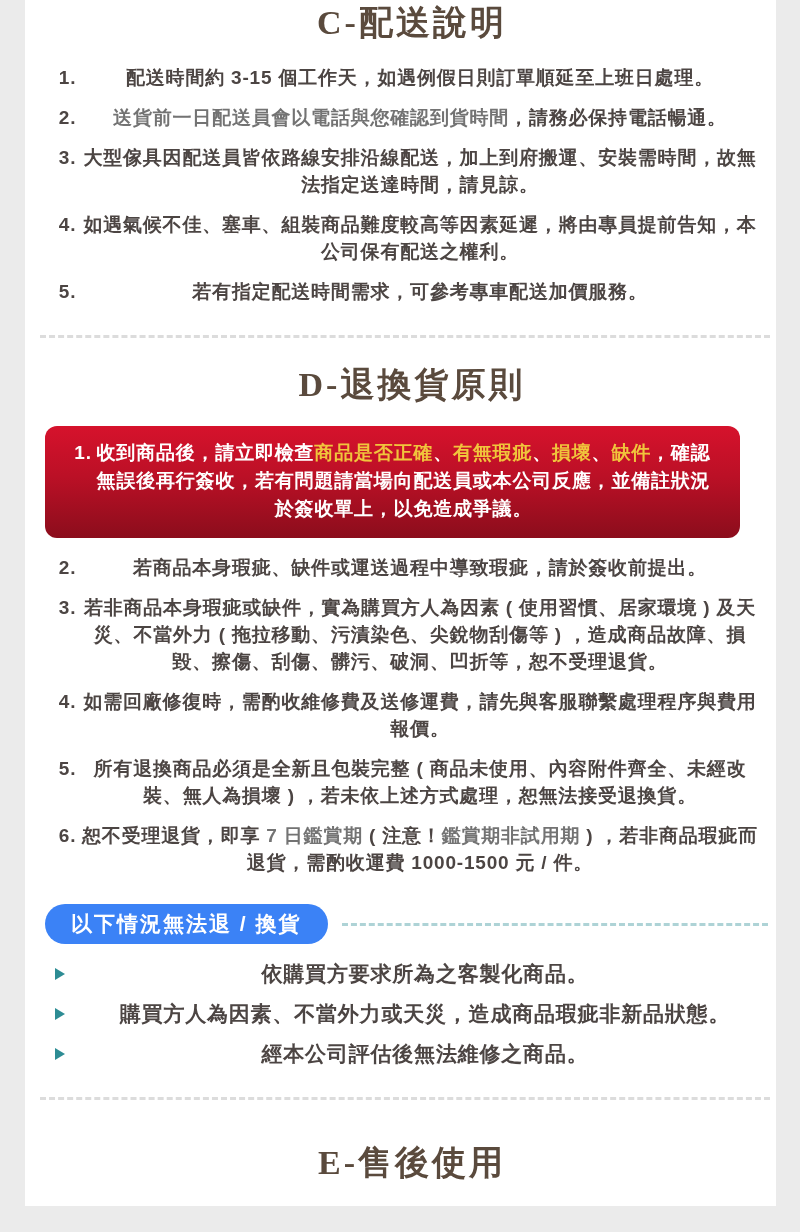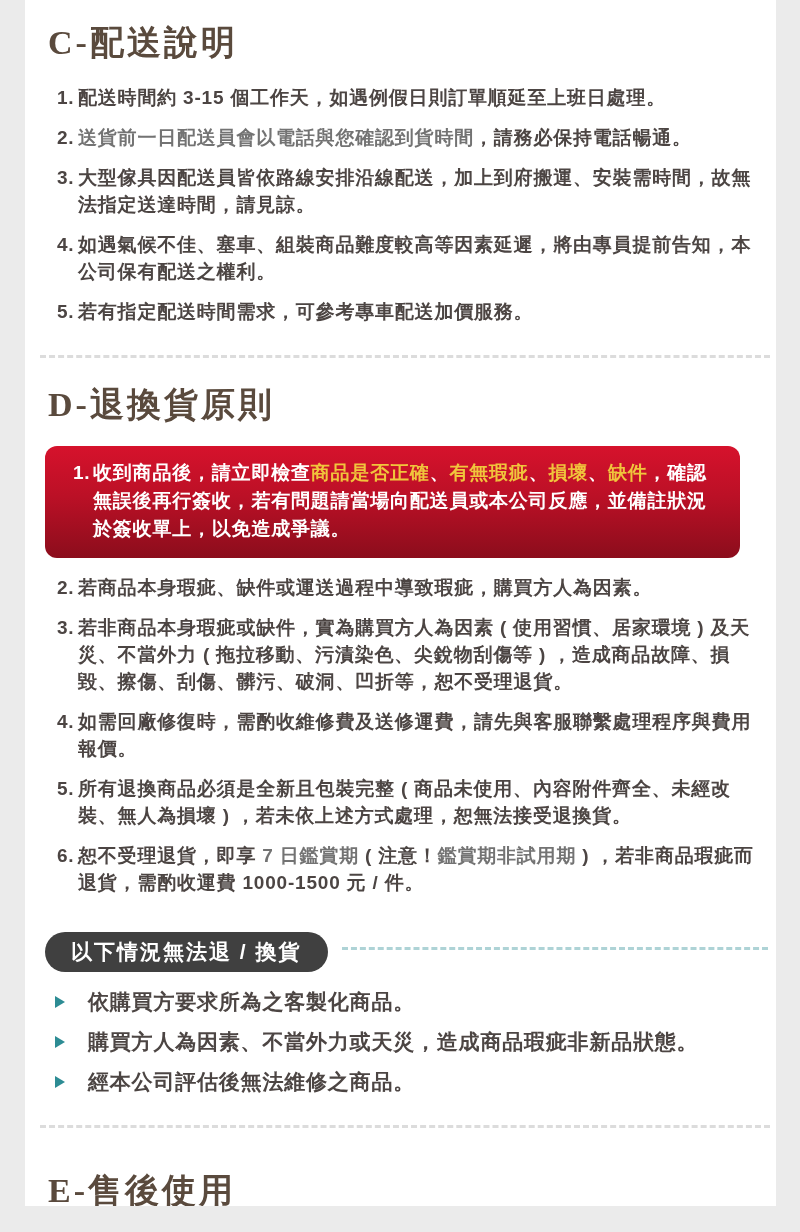--- a/index.html
+++ b/index.html
@@ -7,22 +7,22 @@
     width:800px; height:1232px;
     background:#ebebeb;
     font-family:"Liberation Sans", sans-serif;
     -webkit-font-smoothing:antialiased;
   }
   .card {
     margin-left:25px;
     width:751px; height:1206px;
     background:#ffffff;
     box-sizing:border-box;
-    padding-top:20px;
     overflow:hidden;
+    text-align:center;
   }
   .section-title {
     font-family:"Liberation Serif", "DejaVu Serif", serif;
     font-size:34px; font-weight:700;
     color:#5a4a3d;
     letter-spacing:3px;
     margin:0 0 18px 23px;
   }
   .item {
     display:flex;
@@ -57,29 +57,28 @@
   }
   .red-box .num { flex:0 0 20px; }
   .red-box p { margin:0; flex:1; }
   .seg-yellow { color:#f0c53c; }
   
   .badge-row {
     display:flex; align-items:center;
     margin:28px 8px 16px 20px;
   }
   .pill {
-    background:#404040;
+    background:#3b82f6;
     color:#ffffff;
     font-size:21px; font-weight:bold;
     letter-spacing:2px;
     line-height:40px; height:40px;
     padding:0 26px;
     border-radius:21px;
     white-space:nowrap;
-    margin-top:8px;
   }
   .badge-dots {
     flex:1;
     border-top:3px dashed #aed3d6;
     margin-left:14px;
     height:0;
   }
   .bullet {
     display:flex; align-items:flex-start;
     margin:0 14px 13px 30px;
@@ -134,21 +133,21 @@
   <div>
     <h2 class="section-title">D-退換貨原則</h2>
 
     <div class="red-box">
       <span class="num">1.</span>
       <p><span>收到商品後，請立即檢查</span><span class="seg-yellow">商品是否正確</span><span>、</span><span class="seg-yellow">有無瑕疵</span><span>、</span><span class="seg-yellow">損壞</span><span>、</span><span class="seg-yellow">缺件</span><span>，確認無誤後再行簽收，若有問題請當場向配送員或本公司反應，並備註狀況於簽收單上，以免造成爭議。</span></p>
     </div>
 
     <div class="item">
       <span class="num">2.</span>
-      <p><span>若商品本身瑕疵、缺件或運送過程中導致瑕疵，購買方人為因素。</span></p>
+      <p><span>若商品本身瑕疵、缺件或運送過程中導致瑕疵，請於簽收前提出。</span></p>
     </div>
     <div class="item">
       <span class="num">3.</span>
       <p><span>若非商品本身瑕疵或缺件，實為購買方人為因素 ( 使用習慣、居家環境 ) 及天災、不當外力 ( 拖拉移動、污漬染色、尖銳物刮傷等 ) ，造成商品故障、損毀、擦傷、刮傷、髒污、破洞、凹折等，恕不受理退貨。</span></p>
     </div>
     <div class="item">
       <span class="num">4.</span>
       <p><span>如需回廠修復時，需酌收維修費及送修運費，請先與客服聯繫處理程序與費用報價。</span></p>
     </div>
     <div class="item">

